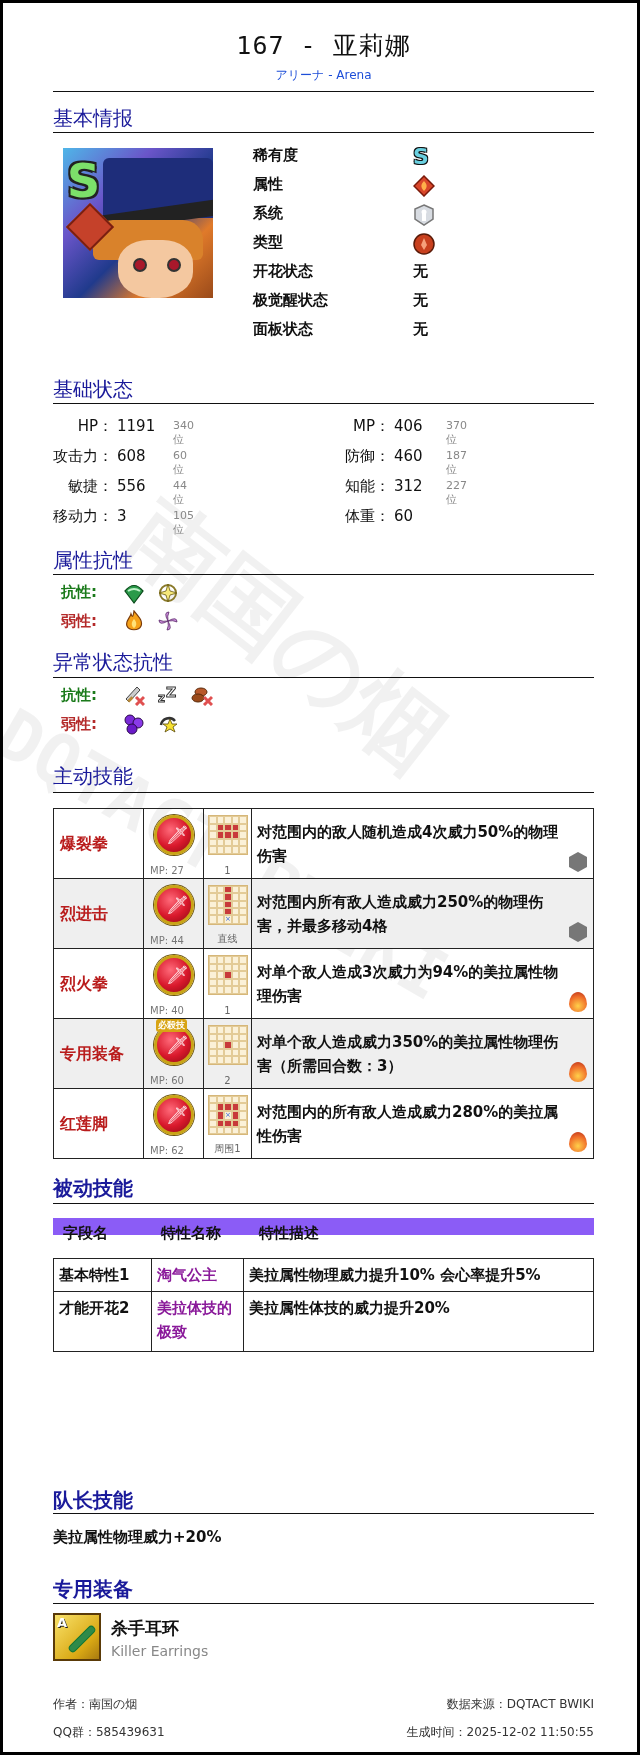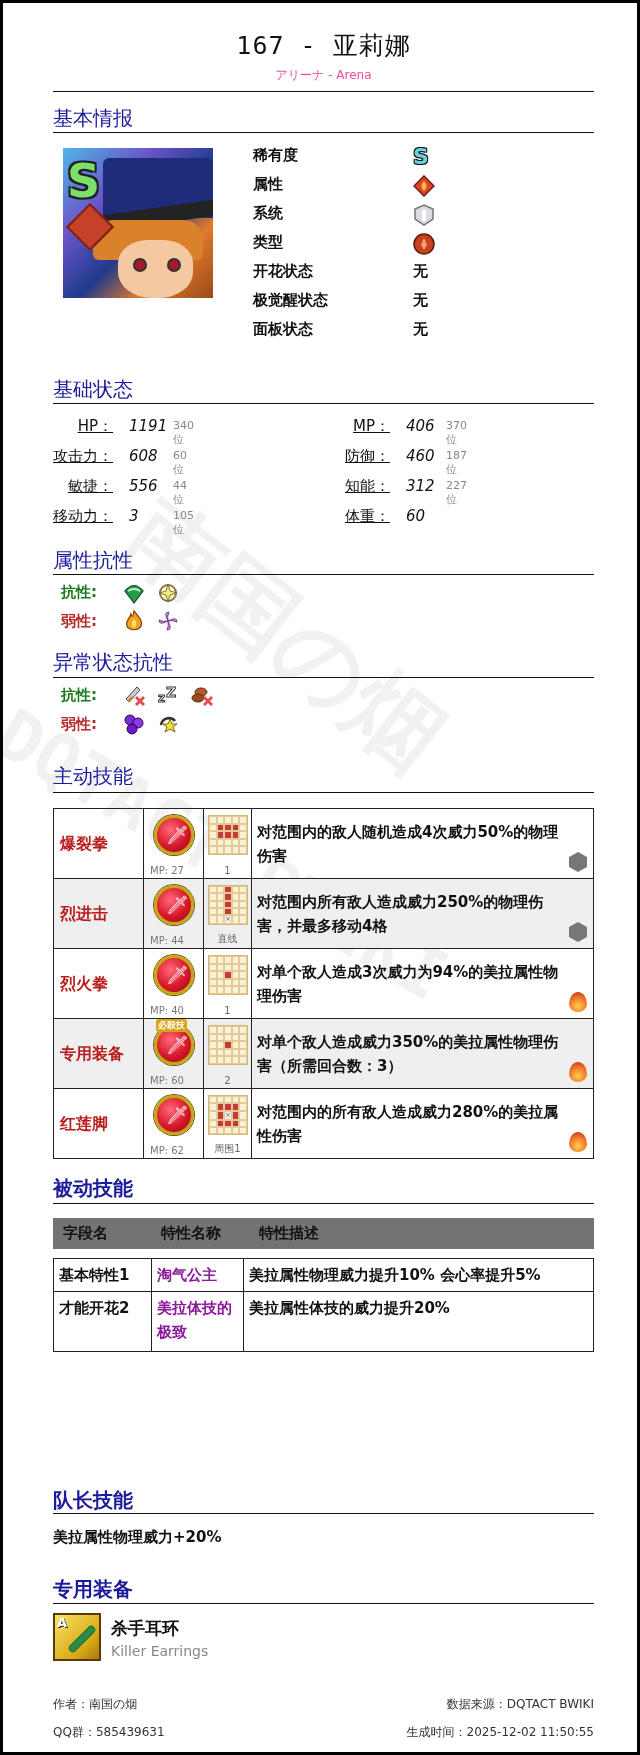--- a/index.html
+++ b/index.html
@@ -16,21 +16,21 @@
     }
     .watermark {
       position: absolute; pointer-events: none; color: rgba(0,0,0,0.055);
       font-weight: bold; white-space: nowrap;
     }
     .wm1 { left: 175px; top: 470px; font-size: 92px; transform: rotate(38deg); transform-origin: left top; }
     .wm2 { left: 20px; top: 690px; font-size: 70px; transform: rotate(30deg); transform-origin: left top; font-family: "DejaVu Sans Mono", monospace; }
     .content { position: absolute; left: 50px; top: 0; width: 541px; }
 
     .title { position: absolute; left: 0; top: 26px; width: 541px; text-align: center; font-size: 25px; letter-spacing: 1px; font-family: "DejaVu Sans Mono", monospace; }
-    .subtitle { position: absolute; left: 0; top: 64px; width: 541px; text-align: center; font-size: 12px; color: #ec4899; }
+    .subtitle { position: absolute; left: 0; top: 64px; width: 541px; text-align: center; font-size: 12px; color: #1d4ed8; }
     .rule { position: absolute; left: 0; width: 541px; height: 0; border-top: 1px solid #111; }
 
     .section-h { position: absolute; left: 0; font-size: 20px; color: #1a1a9a; }
     .section-h.bold { font-weight: bold; }
 
     .portrait {
       position: absolute; left: 10px; top: 145px; width: 150px; height: 150px;
       background: linear-gradient(135deg, #4fb6e8 0%, #6a55c9 30%, #203a8c 55%, #e07a2a 75%, #9a4a1a 100%);
       overflow: hidden;
     }
@@ -44,22 +44,22 @@
 
     .info-table { position: absolute; left: 200px; top: 143px; }
     .info-row { position: absolute; left: 0; width: 200px; height: 30px; }
     .info-label { position: absolute; left: 0; top: 0; font-size: 15px; font-weight: bold; }
     .info-val { position: absolute; left: 160px; top: 0; font-size: 15px; font-weight: bold; }
     .ico { display: inline-block; width: 22px; height: 22px; }
 
     .rarity-s { font-size: 22px; font-weight: 900; line-height: 22px; color: #6ad0e0; text-shadow: 1px 1px 0 #111, -1px -1px 0 #111, 1px -1px 0 #111, -1px 1px 0 #111; }
 
     .stat { position: absolute; font-size: 15px; }
-    .stat .lab { display: inline-block; text-align: right; text-decoration: underline; }
-    .stat .num { display: inline-block; margin-left: 16px; font-style: italic; }
+    .stat .lab { display: inline-block; text-align: right; }
+    .stat .num { display: inline-block; margin-left: 4px; }
     .stat .rank { position: absolute; top: 2px; font-size: 11px; color: #888; }
 
     .res-label { position: absolute; left: 8px; font-size: 15px; font-weight: bold; }
     .res-label.good { color: #1a7a1a; }
     .res-label.bad { color: #b42a2a; }
     .res-icon { position: absolute; width: 22px; height: 22px; }
 
     .skills { position: absolute; left: 0; top: 805px; width: 541px; border-collapse: collapse; }
     .skills td { border: 1px solid #222; vertical-align: middle; }
     .skills tr { height: 70px; }
@@ -82,21 +82,21 @@
       display: grid; grid-template-columns: repeat(5, 1fr); grid-template-rows: repeat(5, 1fr);
     }
     .grid span { border: 0.5px solid #e3cb97; }
     .grid span.on { background: #c83a3a; }
     .grid span.me { background: #fbf1d8; color: #3a6ad8; font-size: 7px; line-height: 7px; text-align: center; }
     .range-lab { position: absolute; left: 0; bottom: 2px; width: 100%; font-size: 10px; color: #666; text-align: center; }
     .elem { position: absolute; right: 6px; bottom: 6px; width: 18px; height: 20px; }
     .hex { background: #777; clip-path: polygon(50% 0, 100% 25%, 100% 75%, 50% 100%, 0 75%, 0 25%); }
     .fire { background: radial-gradient(circle at 50% 70%, #ffd04a 0%, #f0702a 55%, #b42a1a 100%); border-radius: 50% 50% 50% 50% / 60% 60% 40% 40%; }
 
-    .p-head { position: absolute; left: 0; top: 1215px; width: 541px; height: 31px; background: #737373; text-decoration: underline; }
+    .p-head { position: absolute; left: 0; top: 1215px; width: 541px; height: 17px; background: #8b5cf6; text-decoration: underline; }
     .p-head span { position: absolute; top: 6px; font-size: 15px; font-weight: bold; }
     .passives { position: absolute; left: 0; top: 1255px; width: 541px; border-collapse: collapse; }
     .passives td { border: 1px solid #222; vertical-align: top; font-size: 15px; font-weight: bold; padding: 4px 5px; line-height: 24px; }
     .passives tr.alt td { background: #efefef; }
     .passives .pn { color: #8a1a9a; }
 
     .leader-text { position: absolute; left: 0; top: 1525px; font-size: 15px; font-weight: bold; }
 
     .equip-icon {
       position: absolute; left: 0; top: 1610px; width: 48px; height: 48px;

